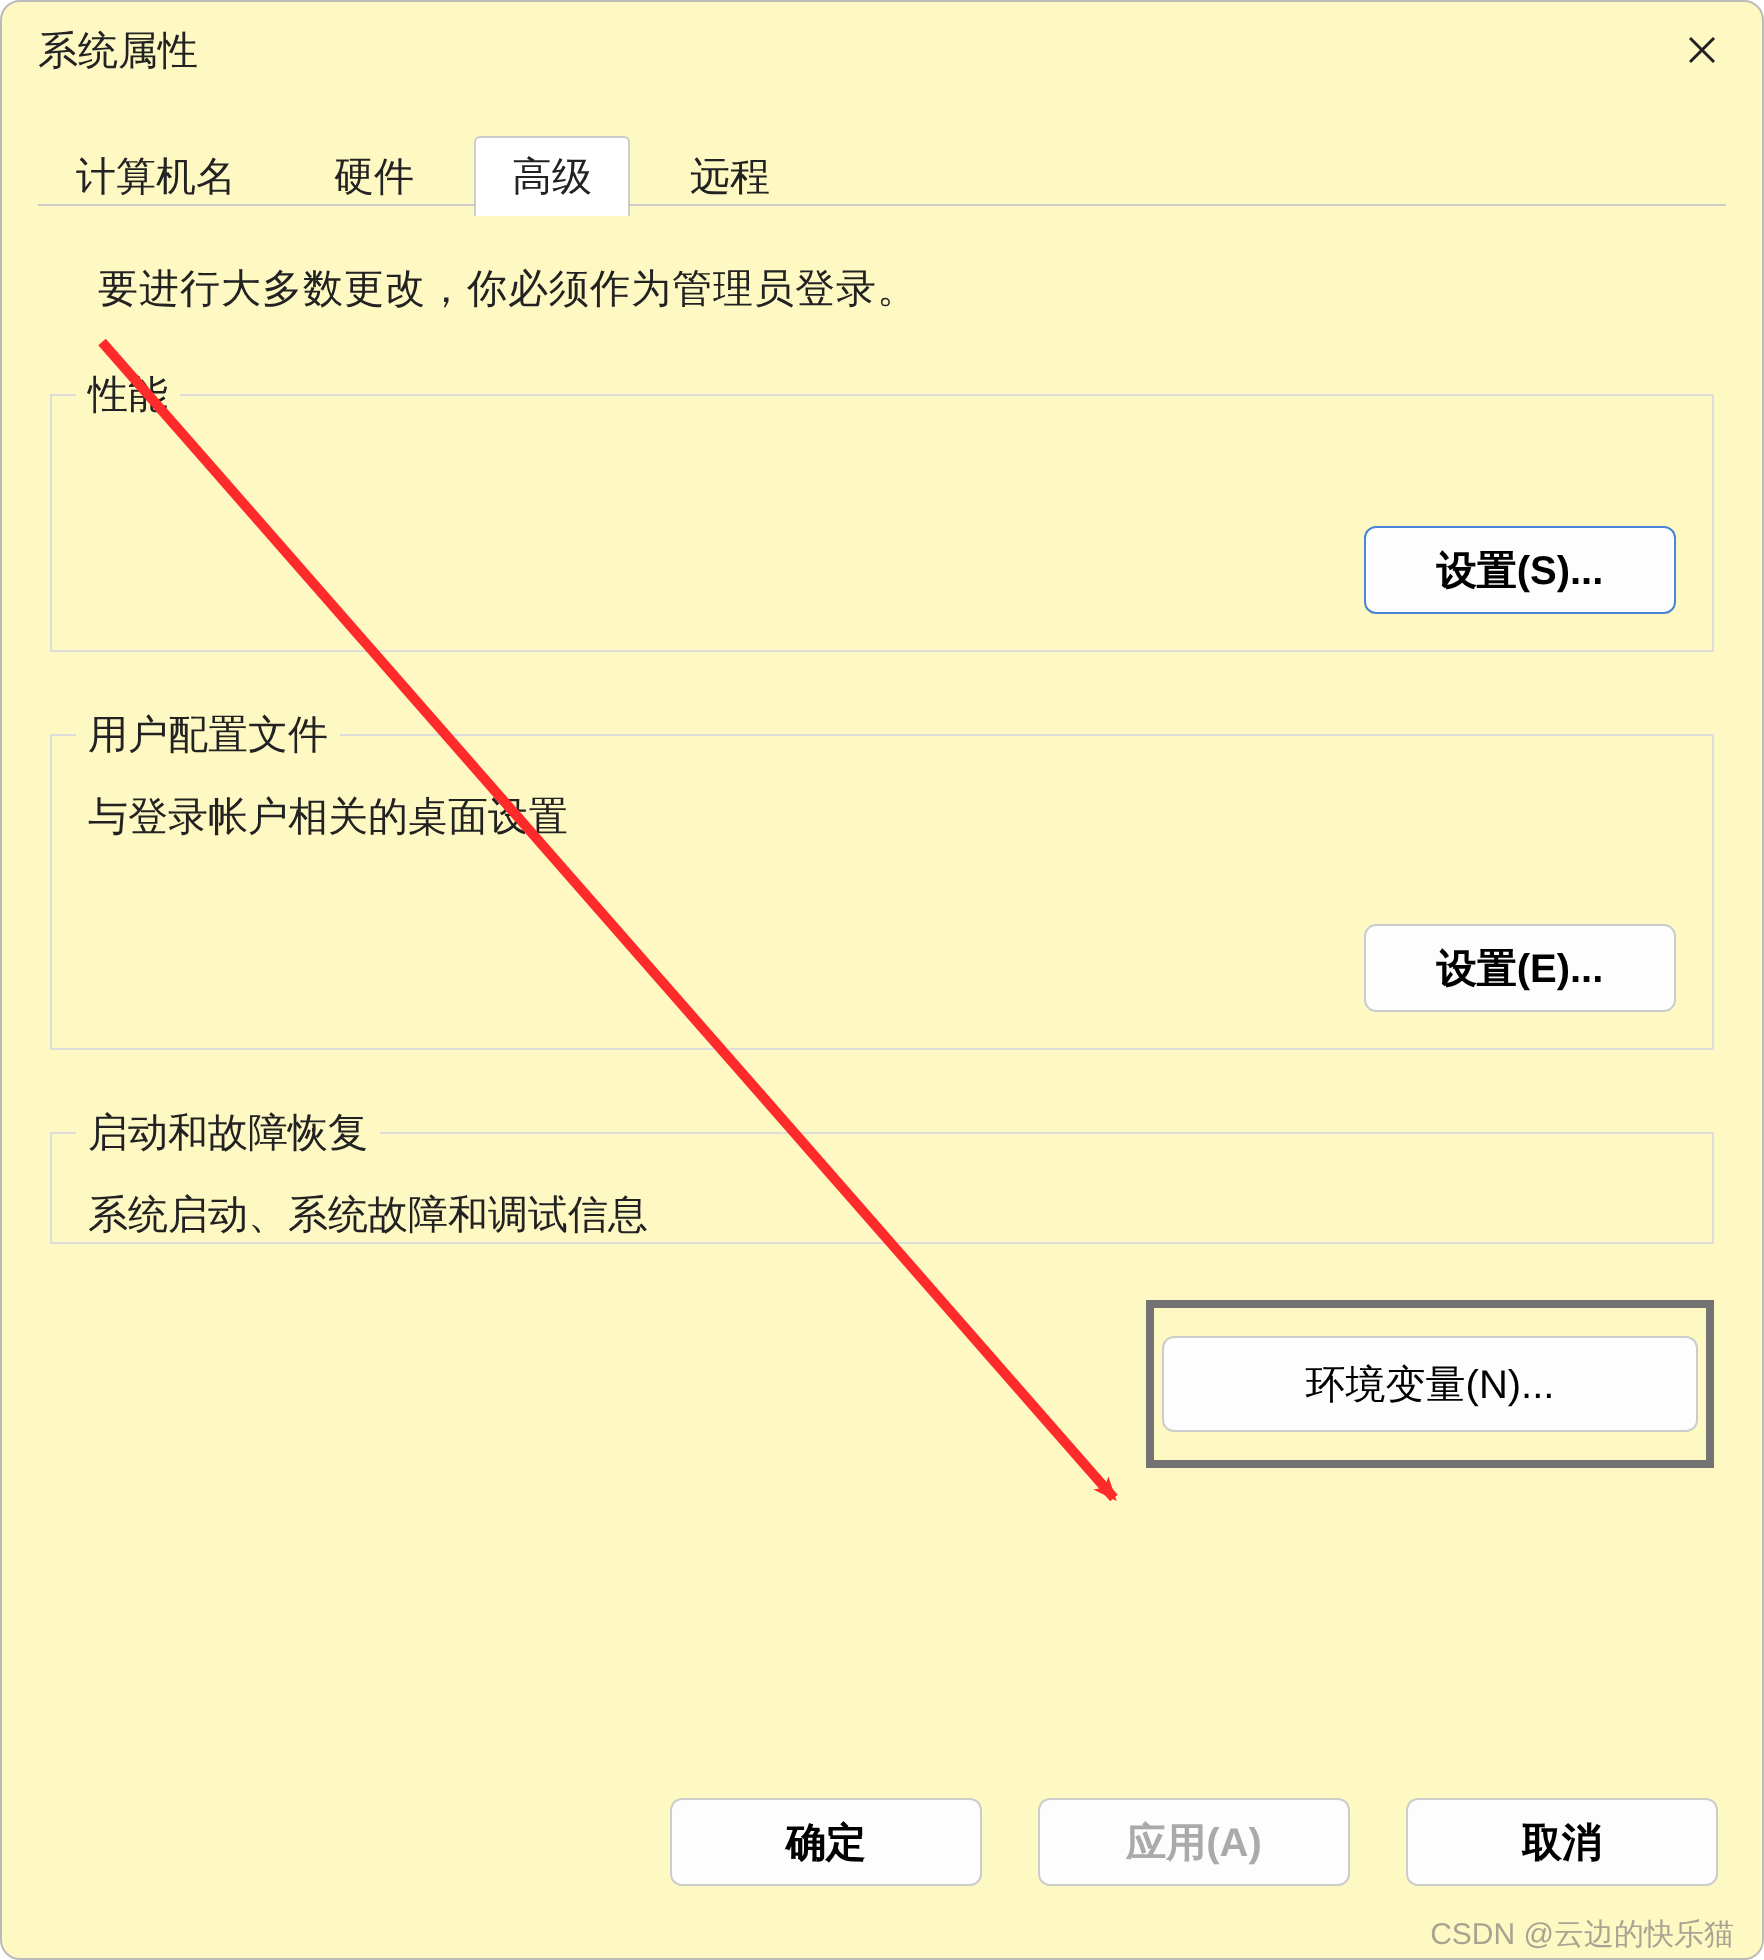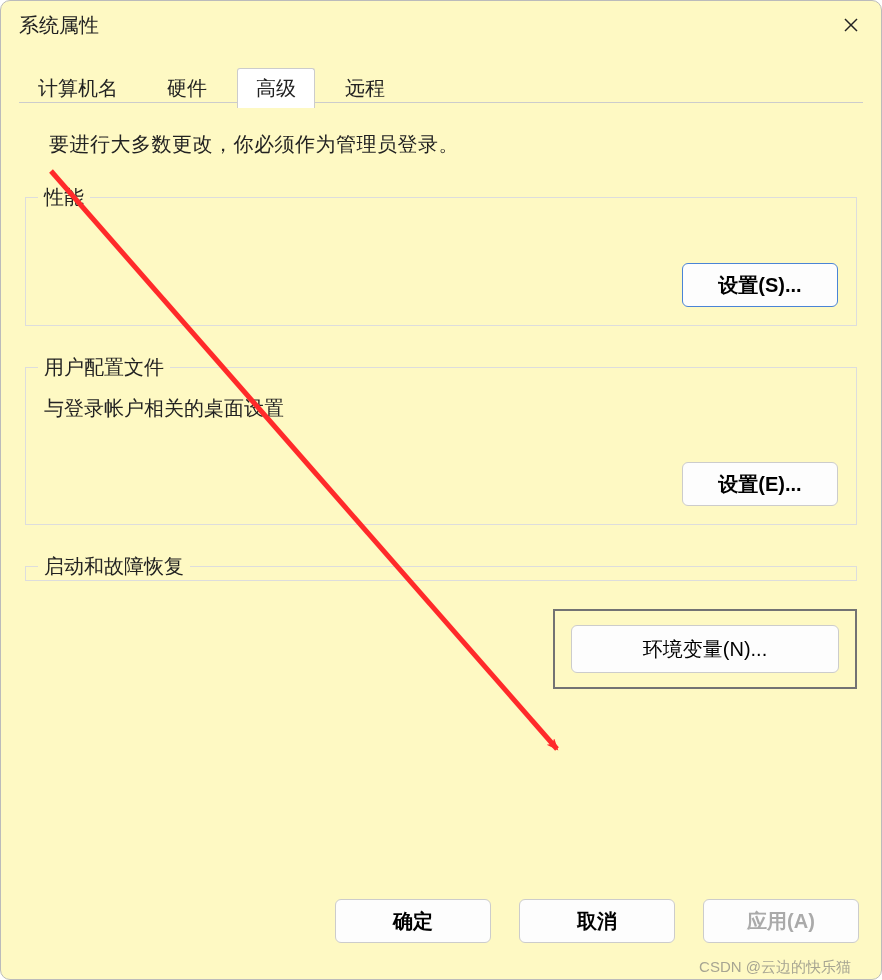--- a/index.html
+++ b/index.html
@@ -115,22 +115,22 @@
   .btn:disabled {
     color: #aaa;
     cursor: default;
   }
 
   .env-row {
     display: flex; justify-content: flex-end;
     padding: 0 0 0 0;
   }
   .env-highlight {
-    border: 2px solid #737373;
-    padding: 14px 16px;
+    border: 4px solid #737373;
+    padding: 14px 4px;
     display: inline-block;
   }
   .env-btn {
     min-width: 268px;
     height: 48px;
     border: 1px solid #ccc;
     border-radius: 6px;
     background: #fdfdfd;
     font-size: 20px;
     font-family: inherit;
@@ -139,21 +139,21 @@
 
   .bottom-buttons {
     position: absolute;
     right: 22px; bottom: 36px;
     display: flex; gap: 28px;
   }
   .bottom-buttons .btn { min-width: 156px; }
 
   .watermark {
     position: absolute;
-    right: 30px; bottom: 2px;
+    right: 14px; bottom: 2px;
     font-size: 15px;
     color: rgba(120,120,120,0.65);
     pointer-events: none;
   }
 
   .arrow-layer {
     position: absolute;
     left: 0; top: 0;
     width: 882px; height: 980px;
     pointer-events: none;
@@ -196,34 +196,35 @@
     <fieldset class="group">
       <legend>用户配置文件</legend>
       <div class="group-desc">与登录帐户相关的桌面设置</div>
       <div class="btn-row short">
         <button class="btn">设置(E)...</button>
       </div>
     </fieldset>
 
     <fieldset class="group">
       <legend>启动和故障恢复</legend>
+      <div class="group-desc">系统启动、系统故障和调试信息</div>
     </fieldset>
 
     <div class="env-row">
       <div class="env-highlight">
         <button class="env-btn">环境变量(N)...</button>
       </div>
     </div>
 
   </div>
 
   <div class="bottom-buttons">
     <button class="btn">确定</button>
+    <button class="btn" disabled="">应用(A)</button>
     <button class="btn">取消</button>
-    <button class="btn" disabled="">应用(A)</button>
   </div>
 
   <div class="watermark">CSDN @云边的快乐猫</div>
 
   <svg class="arrow-layer" viewBox="0 0 882 980">
     <defs>
       <marker id="ah" markerWidth="14" markerHeight="14" refX="10" refY="5" orient="auto" markerUnits="userSpaceOnUse">
         <path d="M0,0 L12,5 L0,10 L3,5 Z" fill="#ff2a2a"></path>
       </marker>
     </defs>

